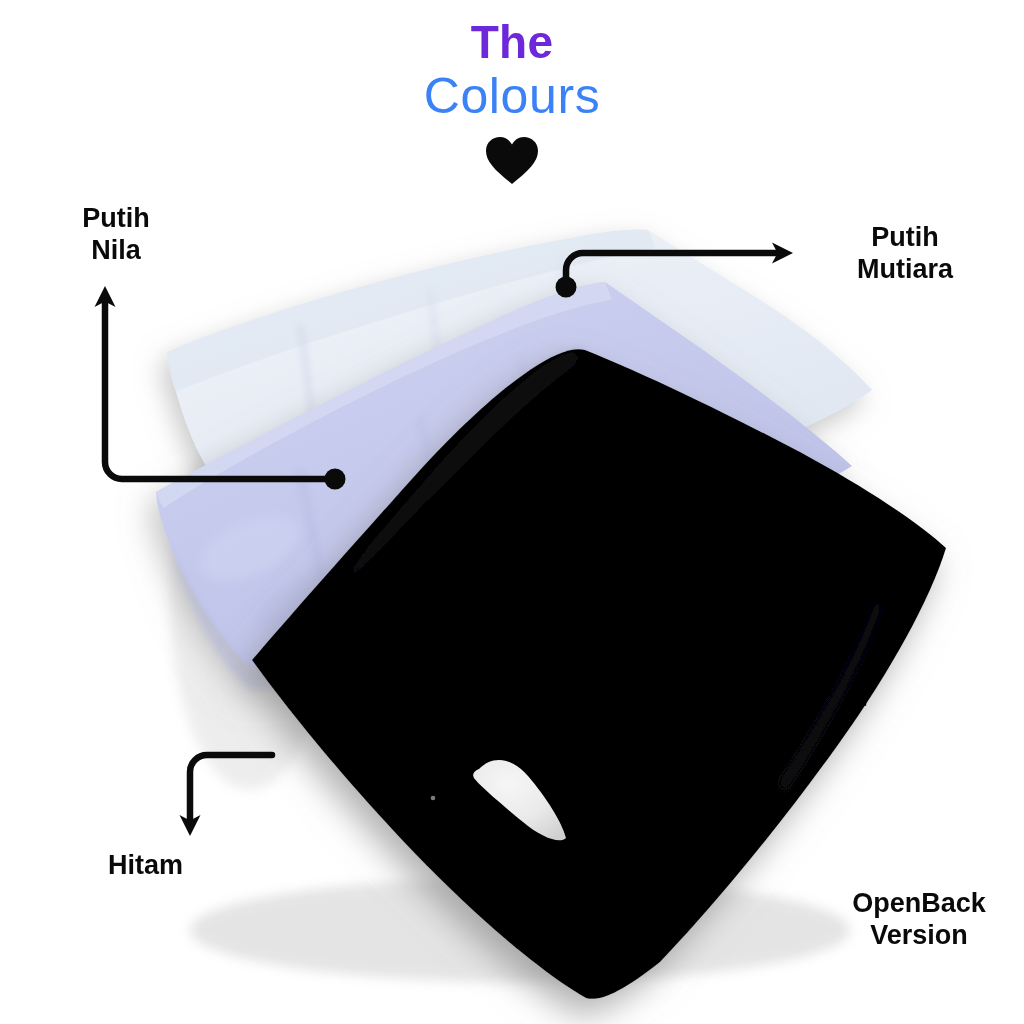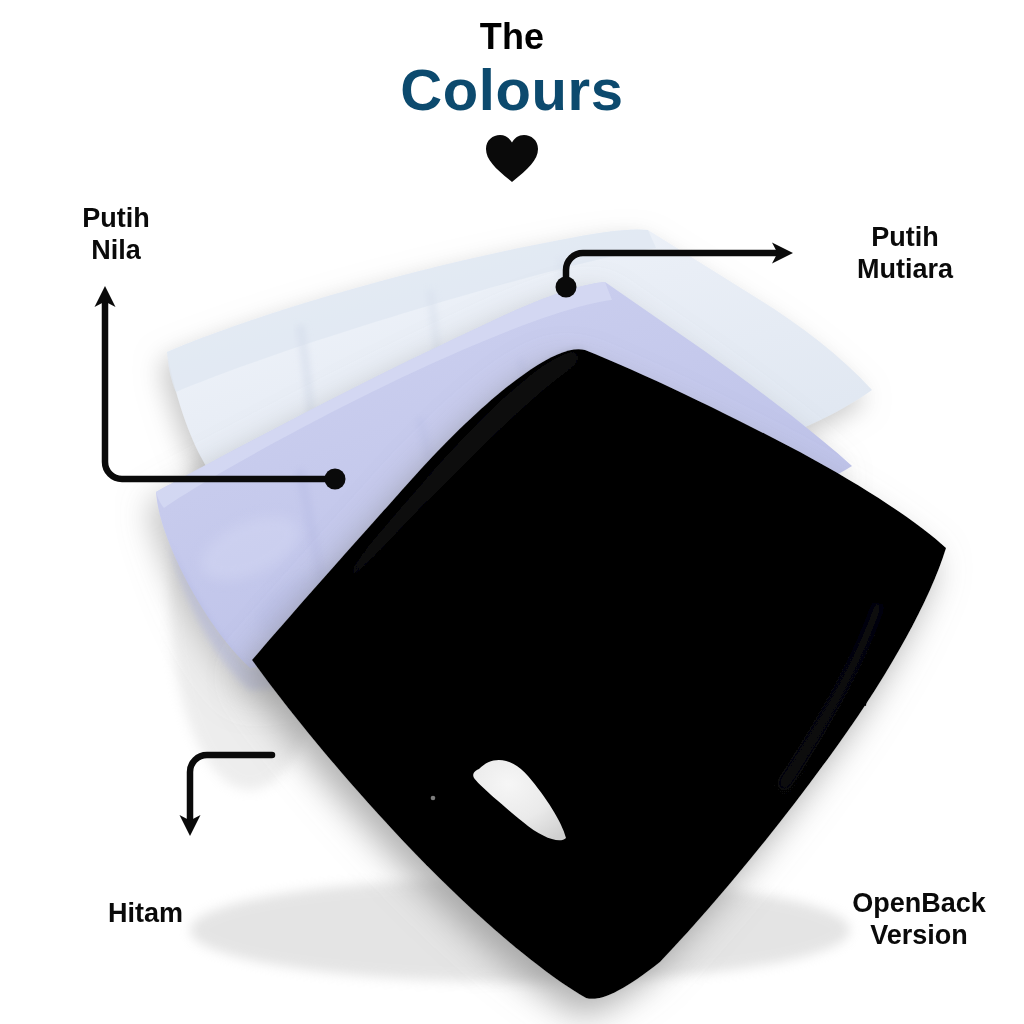--- a/index.html
+++ b/index.html
@@ -23,31 +23,31 @@
   .heading {
     position: absolute;
     left: 0;
     top: 18px;
     width: 1024px;
     text-align: center;
     pointer-events: none;
   }
   .title-the {
     font-family: "Liberation Sans", sans-serif;
-    font-size: 36px;
+    font-size: 46px;
     font-weight: 700;
-    color: #000000;
+    color: #6d28d9;
     line-height: 1.06;
     letter-spacing: 0.2px;
   }
   .title-colours {
     font-family: "Liberation Sans", sans-serif;
-    font-size: 58px;
-    font-weight: 700;
-    color: #0c4a6e;
+    font-size: 50px;
+    font-weight: 400;
+    color: #3b82f6;
     line-height: 1.16;
     letter-spacing: 0.6px;
   }
   .heart-wrap {
     margin-top: 10px;
     line-height: 0;
   }
 
   
   .label {
@@ -55,21 +55,21 @@
     font-family: "Liberation Sans", sans-serif;
     font-weight: 700;
     font-size: 27px;
     line-height: 1.18;
     color: #0a0a0a;
     white-space: pre-line;
     text-align: center;
   }
   .label-putih-nila   { left: 36px;  top: 203px; width: 160px; }
   .label-putih-mutiara{ left: 812px; top: 222px; width: 186px; }
-  .label-hitam        { left: 108px; top: 850px; width: 172px; text-align: left; margin-top: 48px; }
+  .label-hitam        { left: 108px; top: 850px; width: 172px; text-align: left; }
   .label-openback     { left: 812px; top: 888px; width: 214px; }
 
   
   #stage {
     position: absolute;
     left: 0;
     top: 0;
     width: 1024px;
     height: 1024px;
   }

